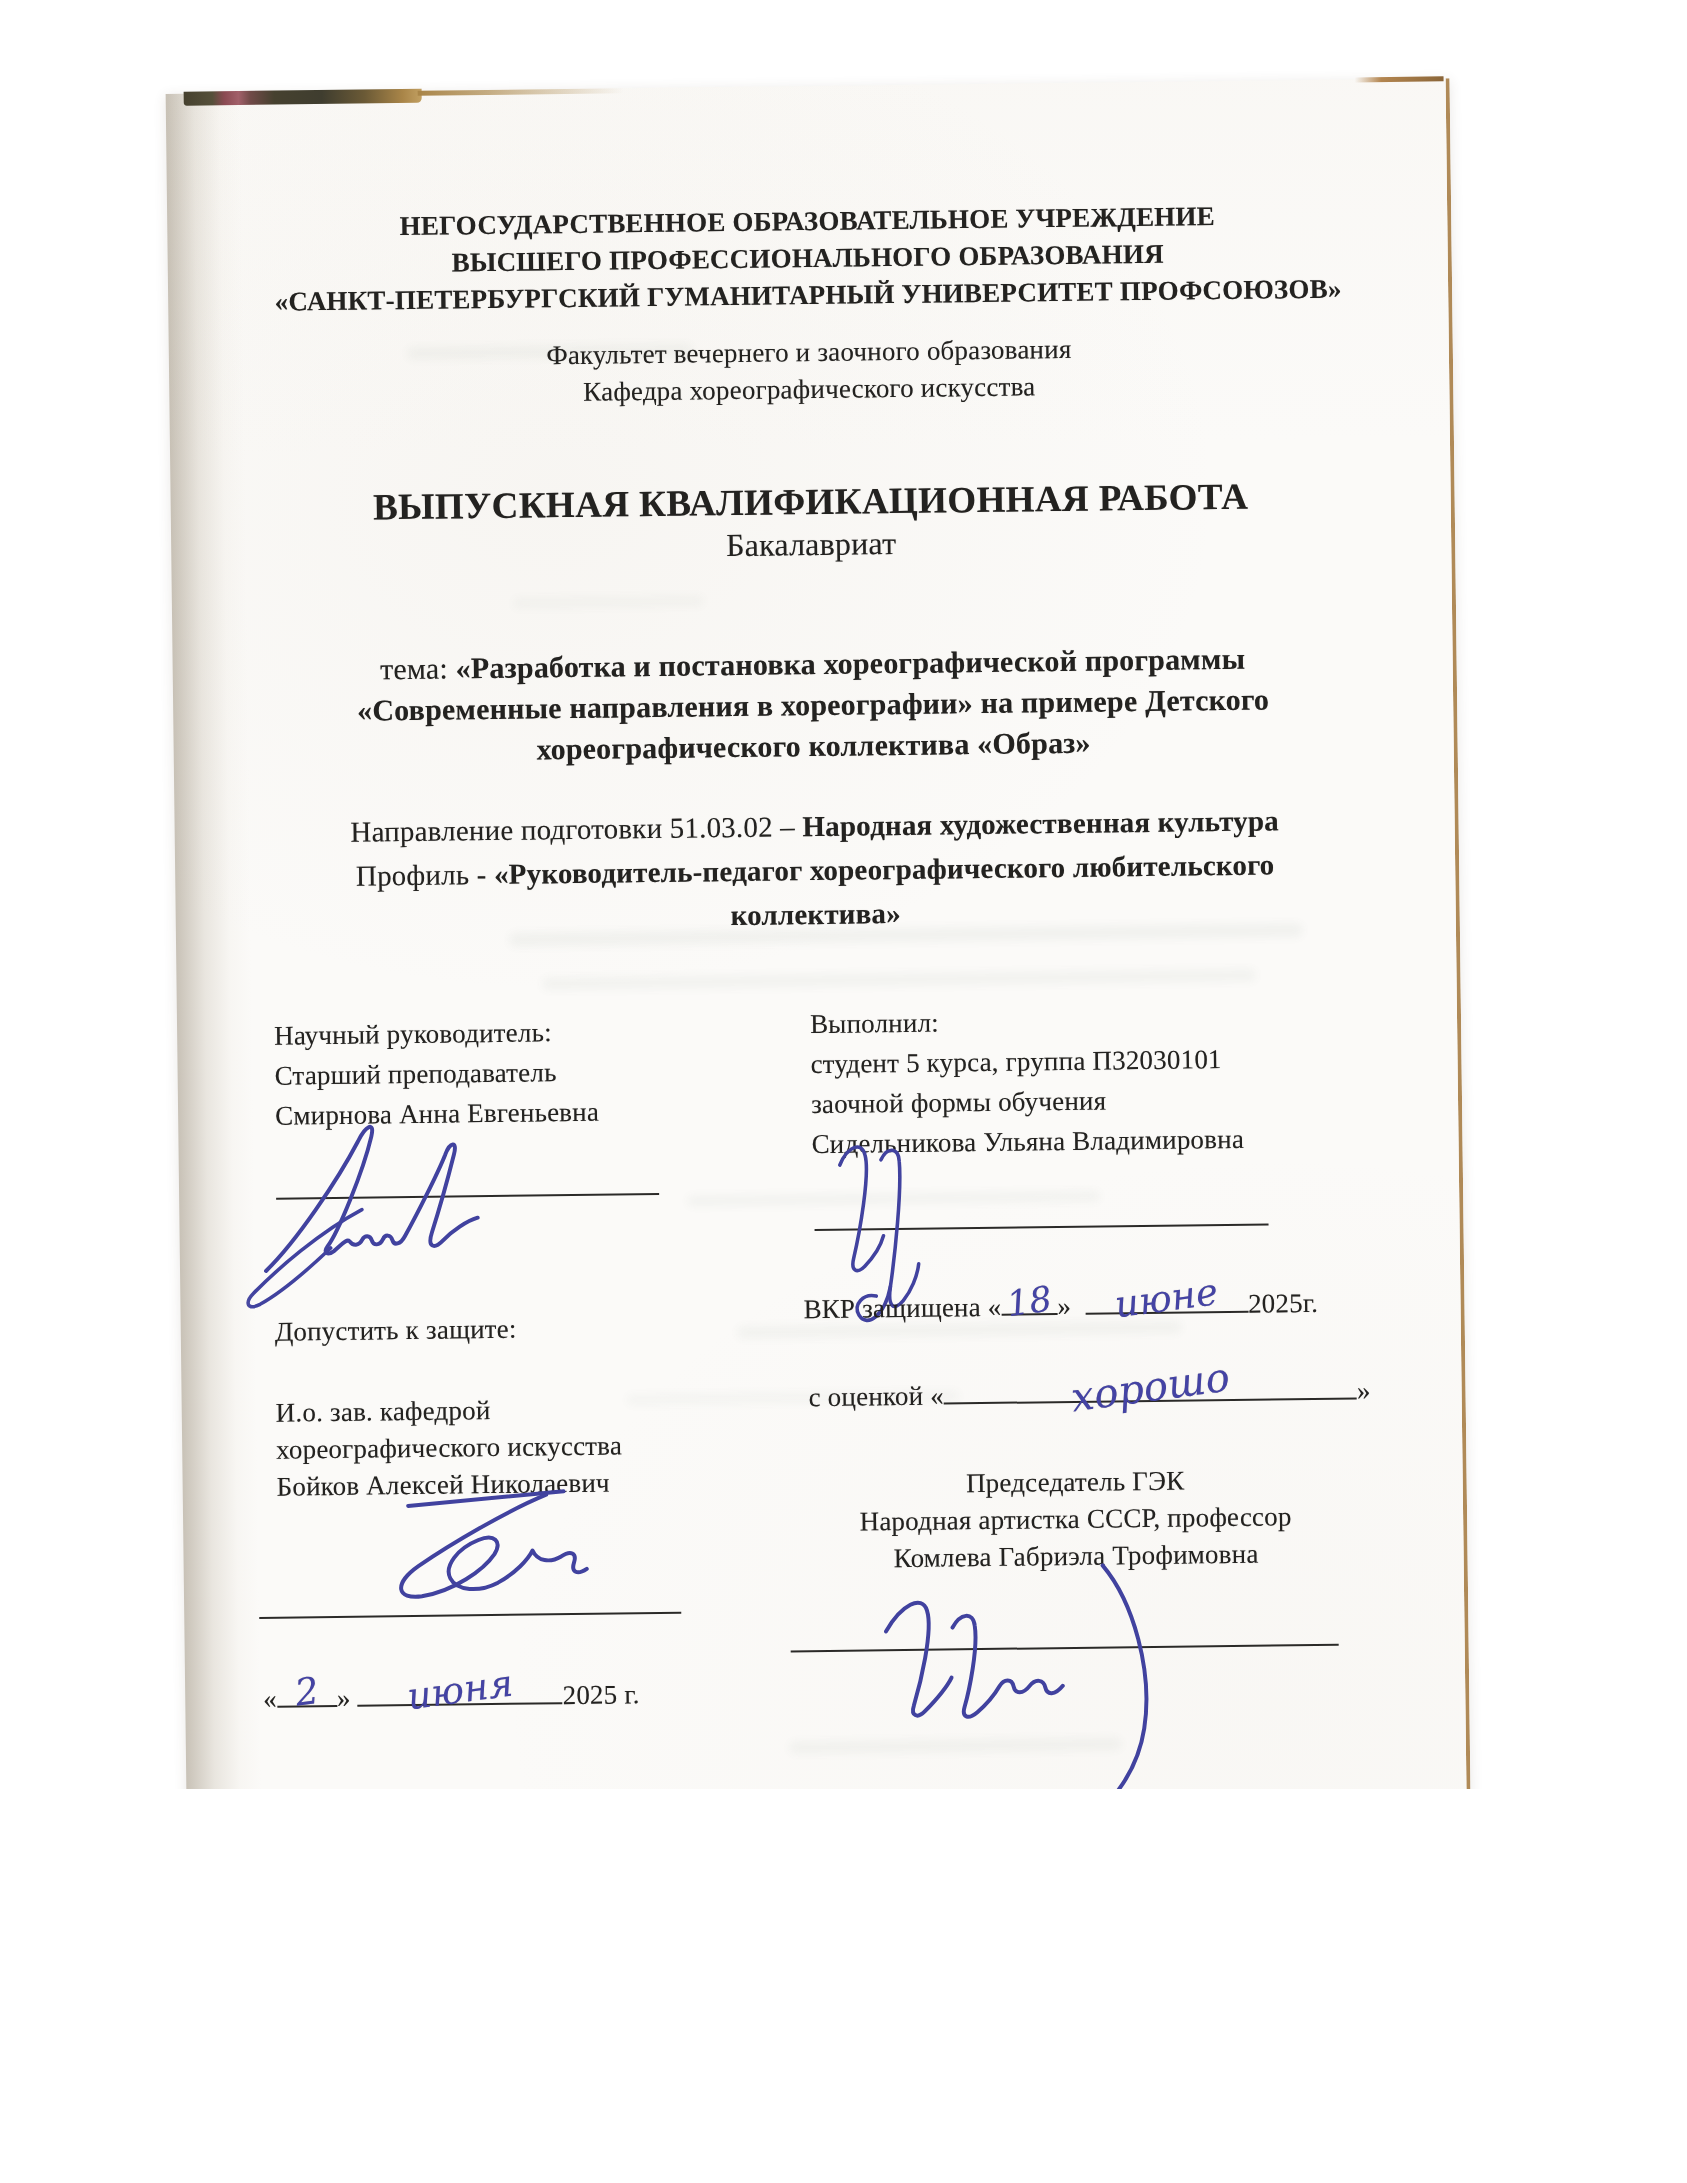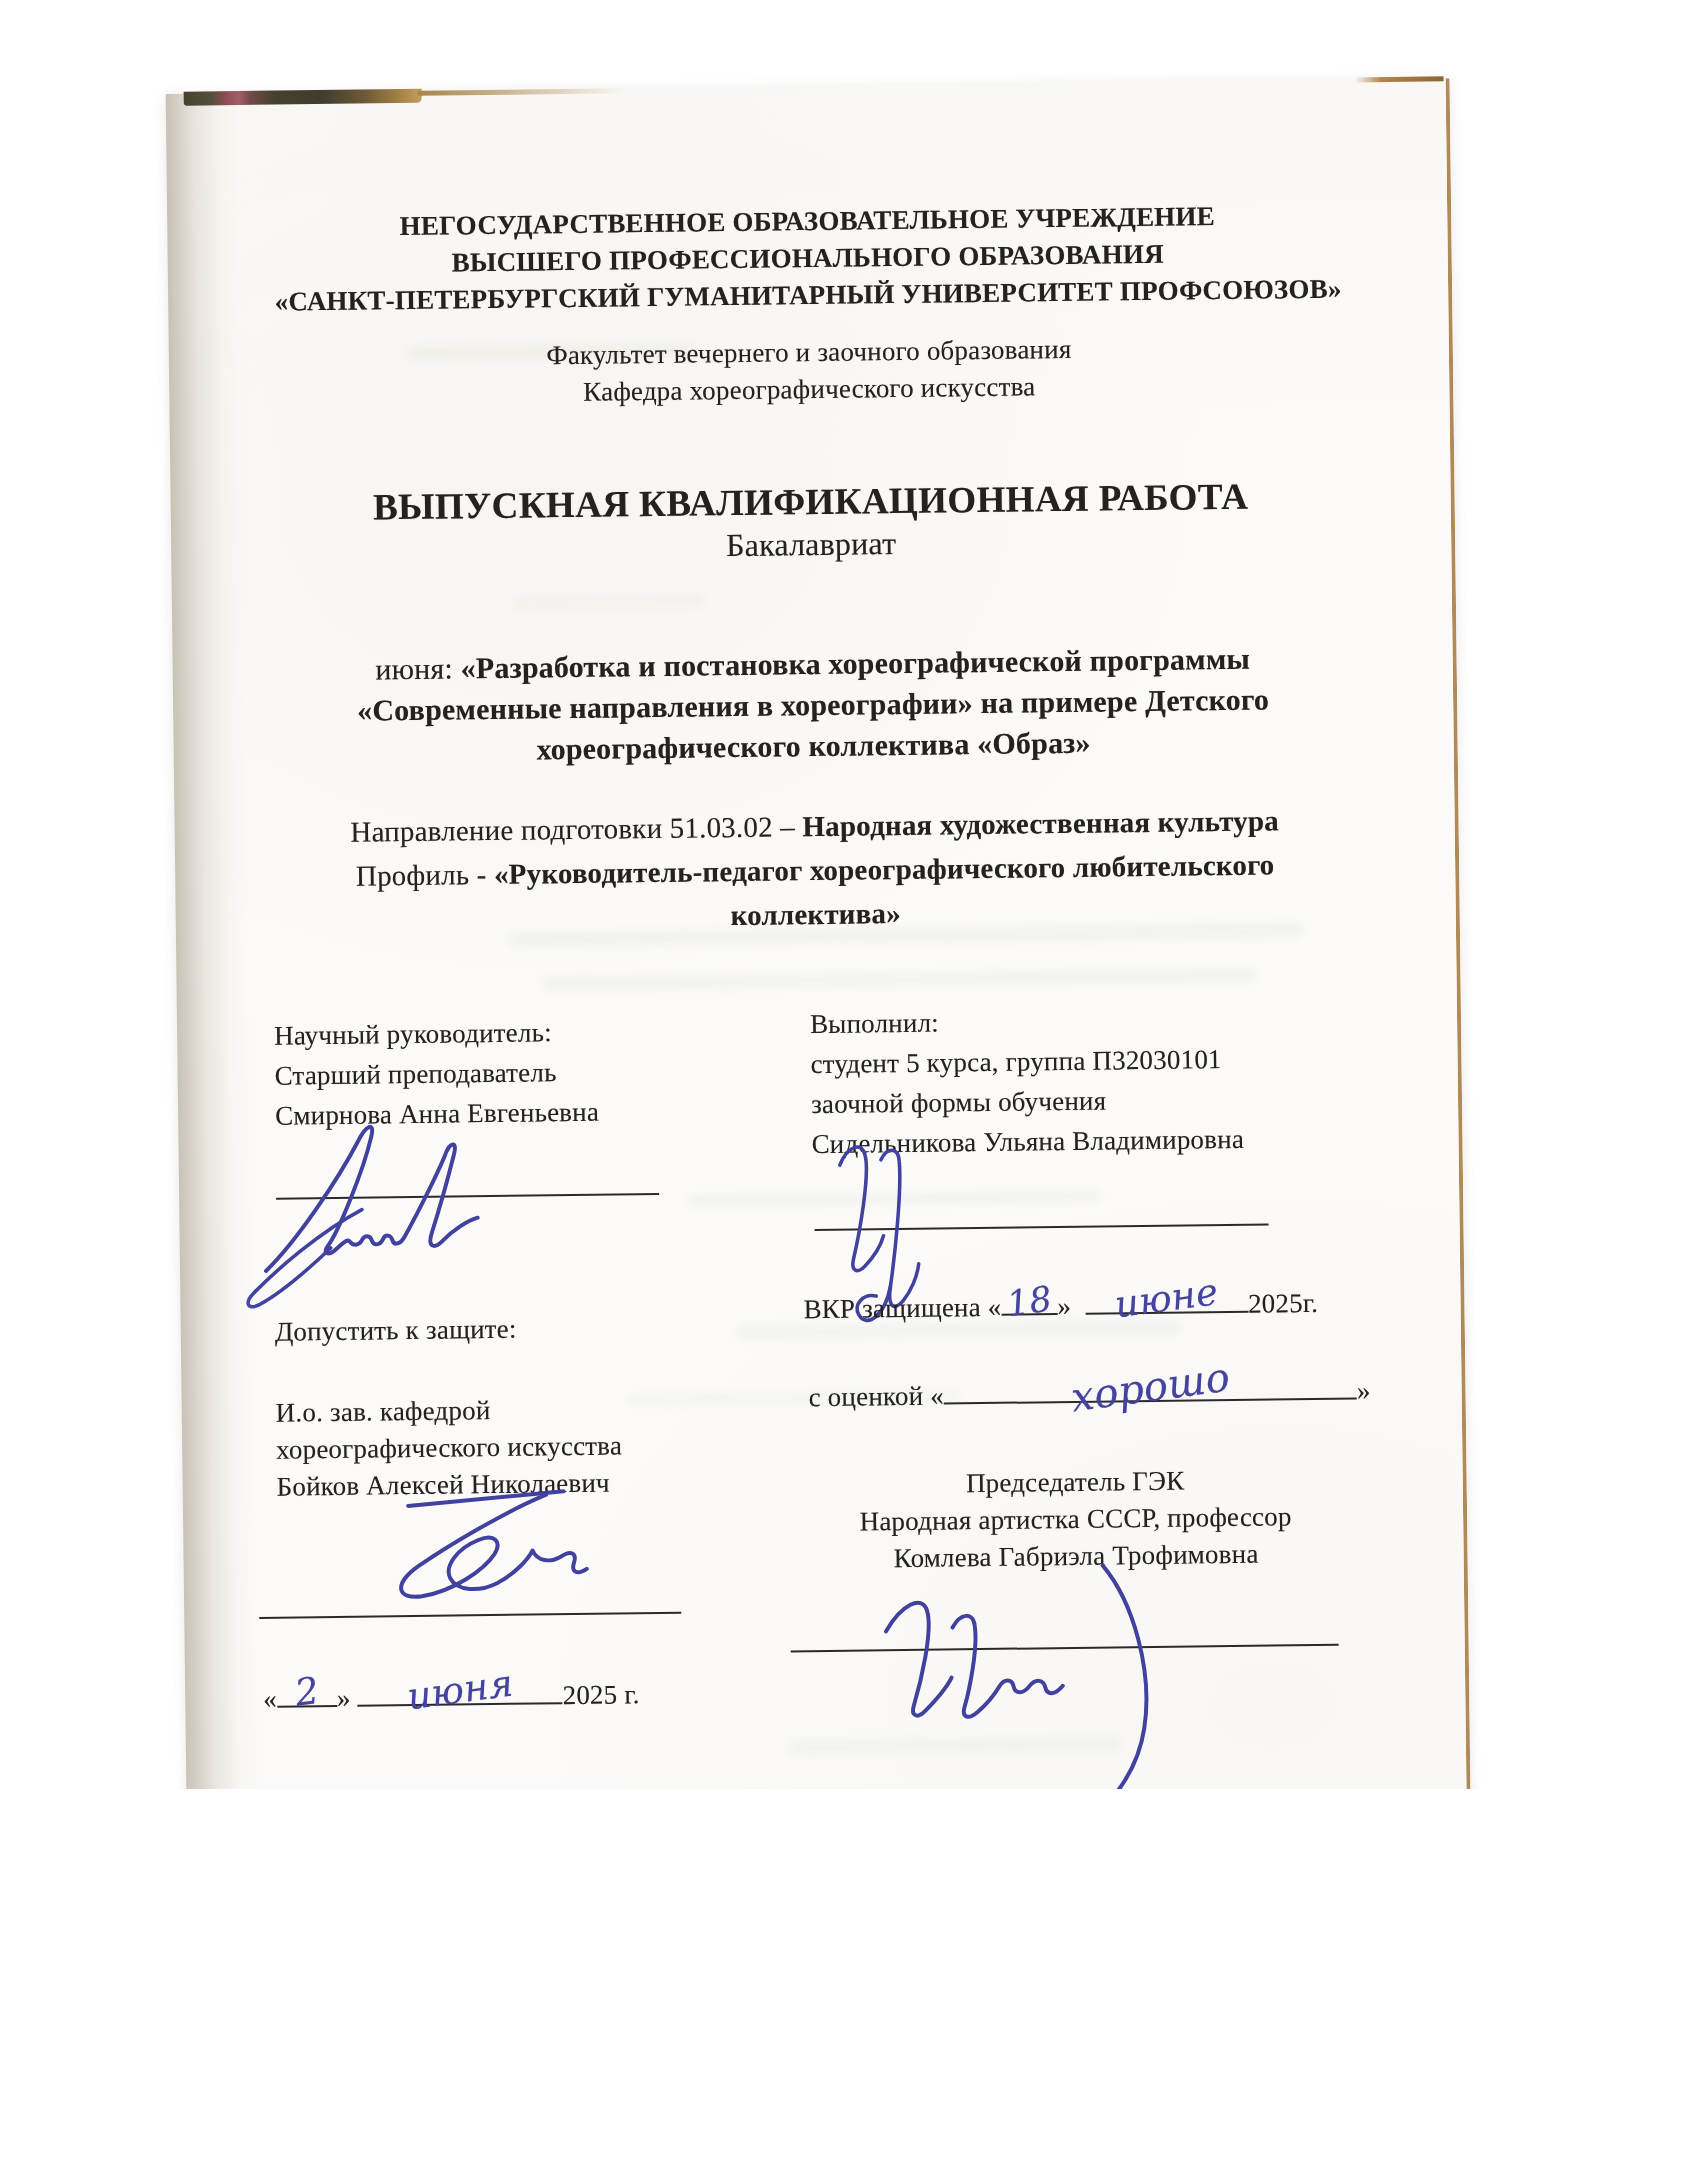--- a/index.html
+++ b/index.html
@@ -81,21 +81,21 @@
       <div>Факультет вечернего и заочного образования</div>
       <div>Кафедра хореографического искусства</div>
     </div>
 
     <div class="txt wtitle typed">
       <div>ВЫПУСКНАЯ КВАЛИФИКАЦИОННАЯ РАБОТА</div>
       <div class="wdegree">Бакалавриат</div>
     </div>
 
     <div class="txt theme typed">
-      <div><span class="pref">июня:</span> <span>«Разработка и постановка хореографической программы</span></div>
+      <div><span class="pref">тема:</span> <span>«Разработка и постановка хореографической программы</span></div>
       <div>«Современные направления в хореографии» на примере Детского</div>
       <div>хореографического коллектива «Образ»</div>
     </div>
 
     <div class="txt dir typed">
       <div><span>Направление подготовки 51.03.02 –</span> <span class="b">Народная художественная культура</span></div>
       <div><span>Профиль -</span> <span class="b">«Руководитель-педагог хореографического любительского</span></div>
       <div class="b">коллектива»</div>
     </div>
 

